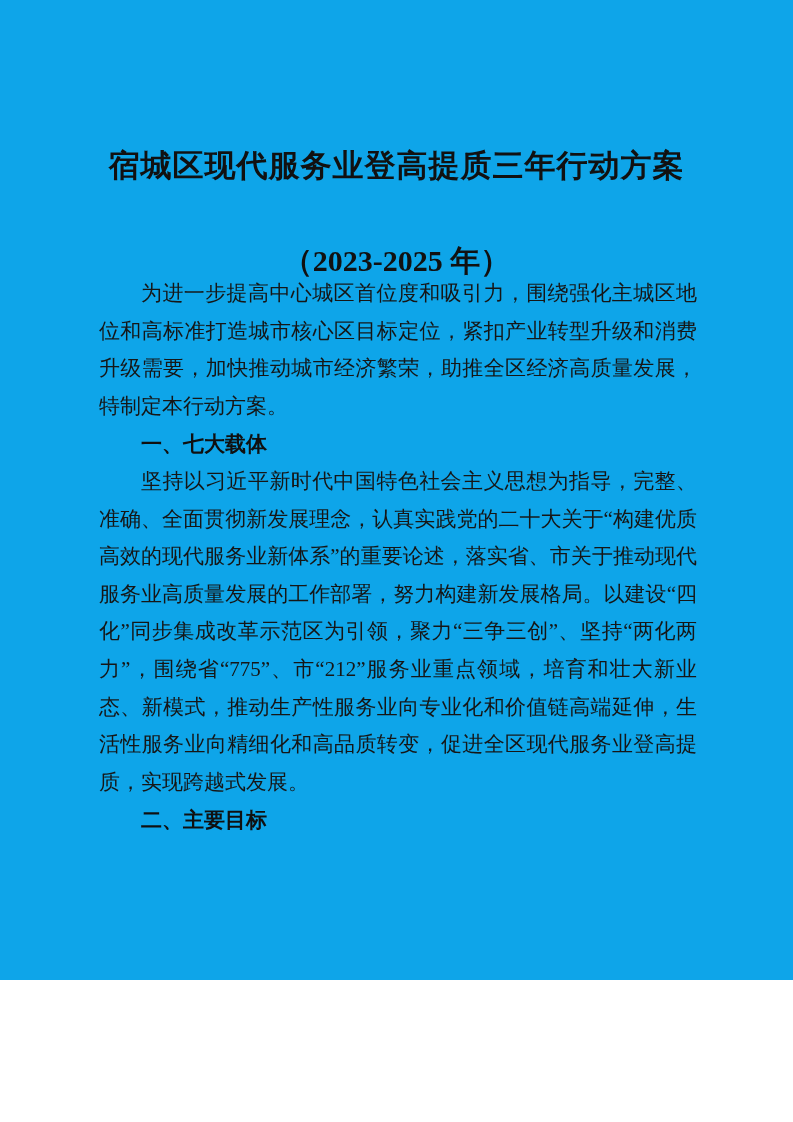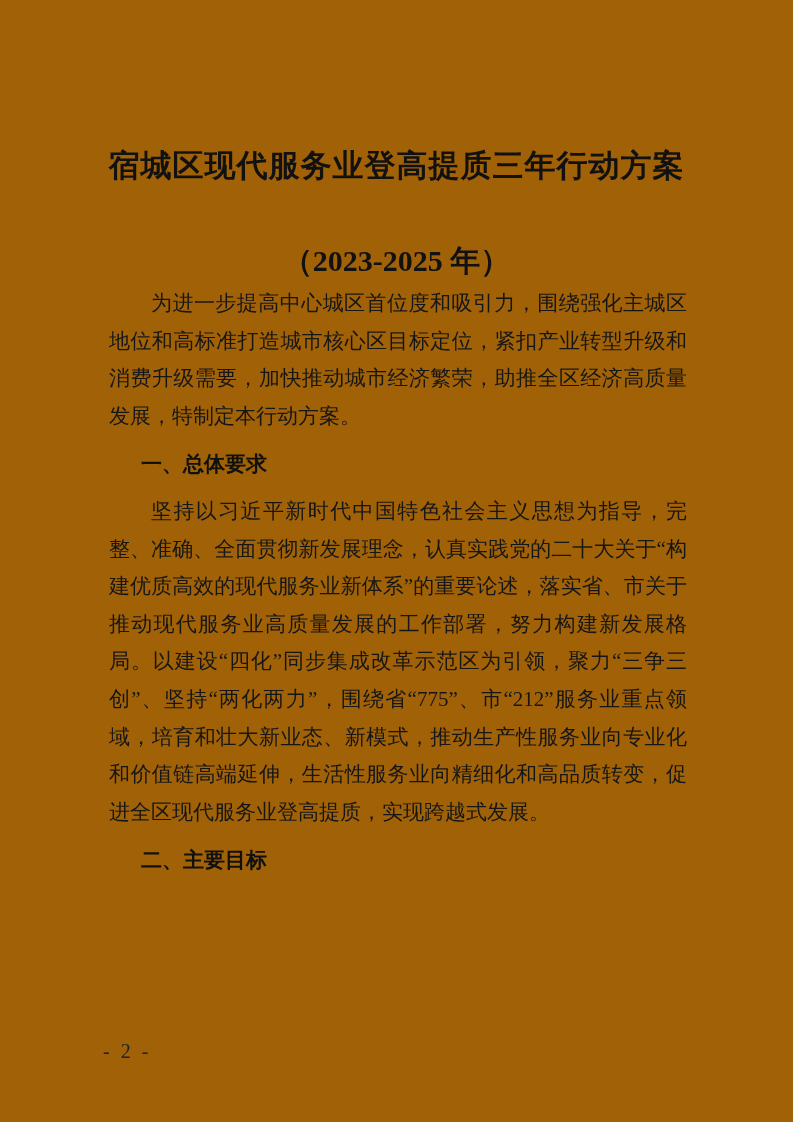--- a/index.html
+++ b/index.html
@@ -3,22 +3,22 @@
 <meta charset="utf-8">
 <style>
   html, body {
     margin: 0;
     padding: 0;
     background: #ffffff;
   }
   .page {
     position: relative;
     width: 793px;
-    height: 1122px;
-    background: #a16207;
+    height: 980px;
+    background: #0ea5e9;
     color: #131313;
     overflow: hidden;
     font-family: "Liberation Serif", "DejaVu Serif", serif;
   }
   .title-block {
     position: absolute;
     top: 143px;
     left: 0;
     width: 793px;
     text-align: center;
@@ -43,21 +43,21 @@
     position: absolute;
     top: 275px;
     left: 99px;
     width: 598px;
     font-size: 21px;
     line-height: 37.6px;
     text-align: justify;
     color: #161616;
   }
   .paragraph {
-    margin: 10px;
+    margin: 0;
     text-indent: 2em;
     font-family: "Liberation Serif", "DejaVu Serif", serif;
   }
   .heading {
     margin: 0;
     text-indent: 2em;
     font-family: "Liberation Sans", "DejaVu Sans", sans-serif;
     font-weight: bold;
     color: #101010;
   }
@@ -76,20 +76,20 @@
 
 <div class="page">
 
   <div class="title-block">
     <div class="title-line1">宿城区现代服务业登高提质三年行动方案</div>
     <div class="title-line2">（2023-2025 年）</div>
   </div>
 
   <div class="doc-body">
       <div class="paragraph">为进一步提高中心城区首位度和吸引力，围绕强化主城区地位和高标准打造城市核心区目标定位，紧扣产业转型升级和消费升级需要，加快推动城市经济繁荣，助推全区经济高质量发展，特制定本行动方案。</div>
-      <div class="heading">一、总体要求</div>
+      <div class="heading">一、七大载体</div>
       <div class="paragraph">坚持以习近平新时代中国特色社会主义思想为指导，完整、准确、全面贯彻新发展理念，认真实践党的二十大关于“构建优质高效的现代服务业新体系”的重要论述，落实省、市关于推动现代服务业高质量发展的工作部署，努力构建新发展格局。以建设“四化”同步集成改革示范区为引领，聚力“三争三创”、坚持“两化两力”，围绕省“775”、市“212”服务业重点领域，培育和壮大新业态、新模式，推动生产性服务业向专业化和价值链高端延伸，生活性服务业向精细化和高品质转变，促进全区现代服务业登高提质，实现跨越式发展。</div>
       <div class="heading">二、主要目标</div>
     </div>
 
   <div class="page-number">- 2 -</div>
 
 </div>
 
 </body></html>

